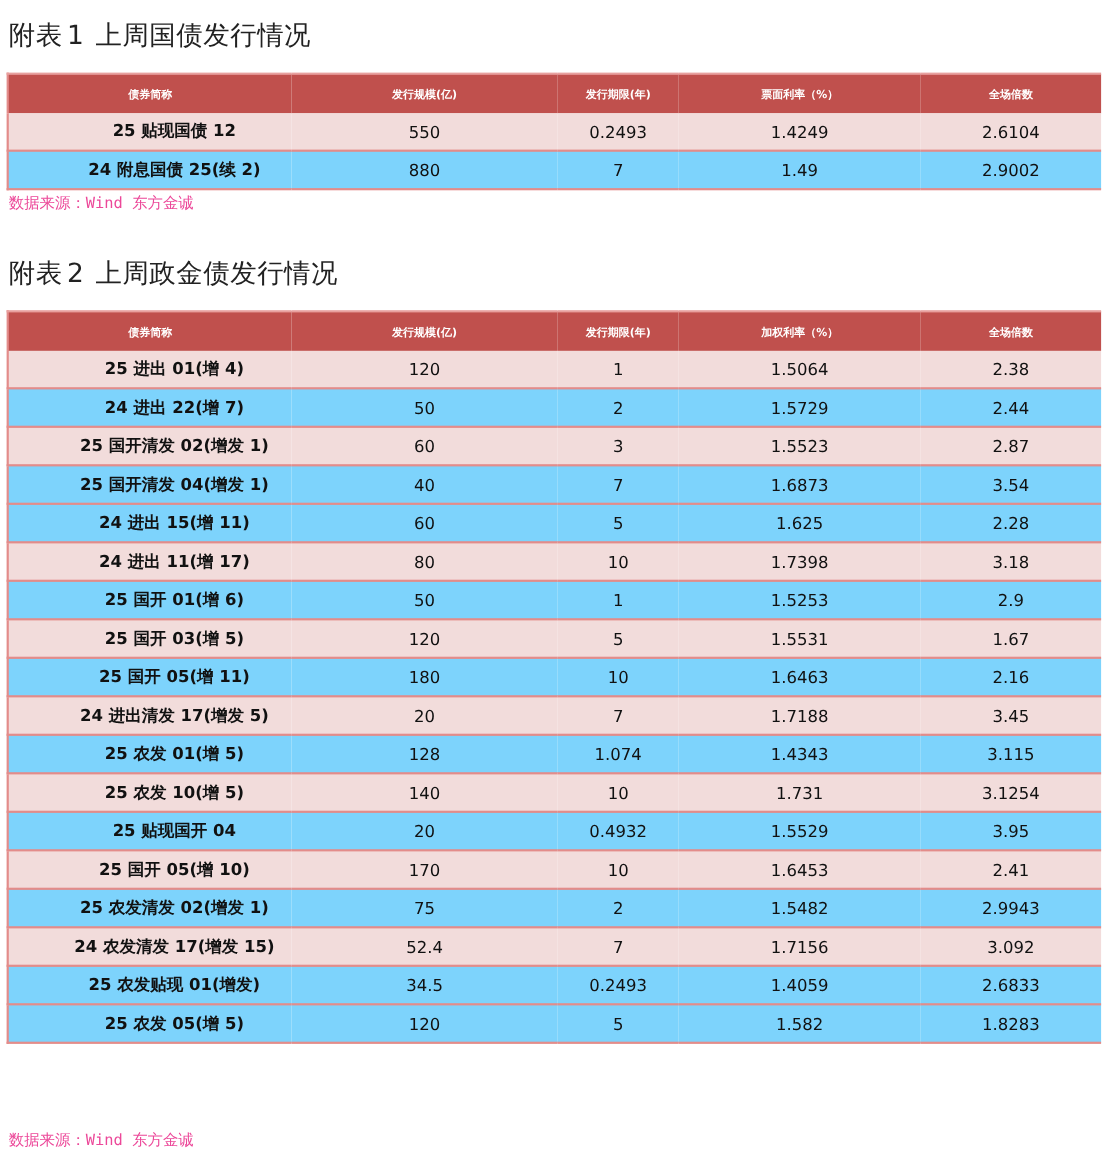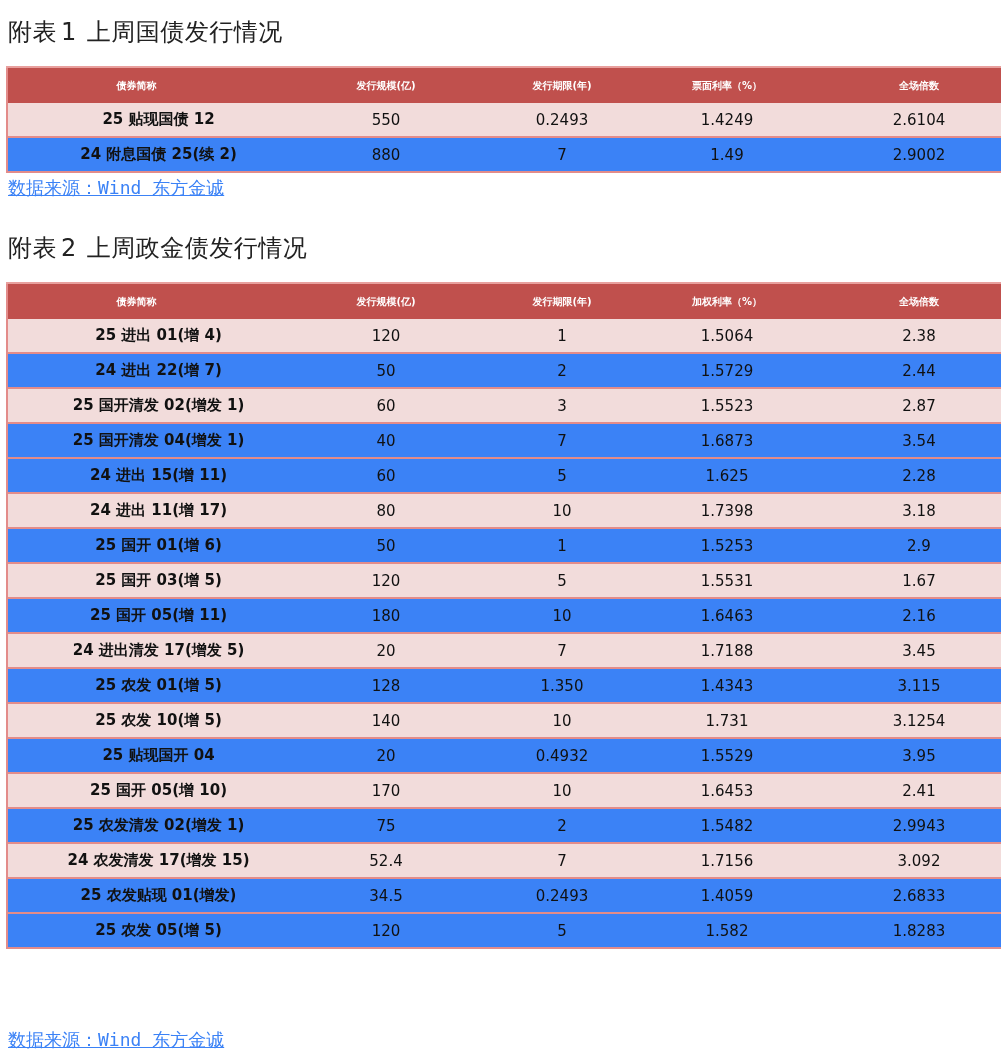--- a/index.html
+++ b/index.html
@@ -1,36 +1,36 @@
 <!DOCTYPE html>
 <html><head>
 <meta charset="utf-8">
 <style>
   html, body { margin: 0; padding: 0; background: #ffffff; }
   body { width: 1004px; height: 1061px; position: relative; overflow: hidden;
          font-family: "DejaVu Sans", "Liberation Sans", sans-serif; color: #111; }
   .caption { position: absolute; left: 8px; font-size: 24px; color: #222; letter-spacing: 0.5px; }
   .caption .num { margin: 0 10px 0 4px; font-weight: normal; }
-  .source { position: absolute; left: 8px; font-size: 18px; color: #3b82f6;
-            font-family: "DejaVu Sans Mono", "Liberation Mono", monospace; text-decoration: underline; }
+  .source { position: absolute; left: 8px; font-size: 14px; color: #ec4899;
+            font-family: "DejaVu Sans Mono", "Liberation Mono", monospace; }
   table.bonds { position: absolute; left: 6px; width: 994px; border-collapse: collapse;
                 table-layout: fixed; font-size: 15px; }
   table.bonds col.c0 { width: 258px; }
   table.bonds col.c1 { width: 242px; }
   table.bonds col.c2 { width: 110px; }
   table.bonds col.c3 { width: 220px; }
   table.bonds col.c4 { width: 164px; }
   table.bonds th { background: #c0504d; color: #fff; font-weight: bold; height: 35px;
                    text-align: center; padding: 0; border-top: 2px solid #e8a09e; font-size: 10px; }
   table.bonds td { text-align: center; height: 33px; padding: 0;
                    border-bottom: 2px solid #e38c8a; }
   table.bonds tr td:first-child { font-weight: bold; border-left: 2px solid #e38c8a; padding-left: 44px; }
   table.bonds tr th:first-child { border-left: 2px solid #e38c8a; }
   table.bonds tr.odd td { background: #f2dcdb; }
-  table.bonds tr.even td { background: #3b82f6; margin-left: 46px; }
+  table.bonds tr.even td { background: #7dd3fc; margin-left: 46px; }
 </style>
 </head>
 <body>
 
 <div class="caption" style="top:16px;">
   <span>附表</span><span class="num">1</span><span>上周国债发行情况</span>
 </div>
 
 <table class="bonds" style="top:66px;">
   <colgroup>
@@ -157,21 +157,21 @@
       <tr class="odd">
         <td>24 进出清发 17(增发 5)</td>
         <td>20</td>
         <td>7</td>
         <td>1.7188</td>
         <td>3.45</td>
       </tr>
       <tr class="even">
         <td>25 农发 01(增 5)</td>
         <td>128</td>
-        <td>1.350</td>
+        <td>1.074</td>
         <td>1.4343</td>
         <td>3.115</td>
       </tr>
       <tr class="odd">
         <td>25 农发 10(增 5)</td>
         <td>140</td>
         <td>10</td>
         <td>1.731</td>
         <td>3.1254</td>
       </tr>

